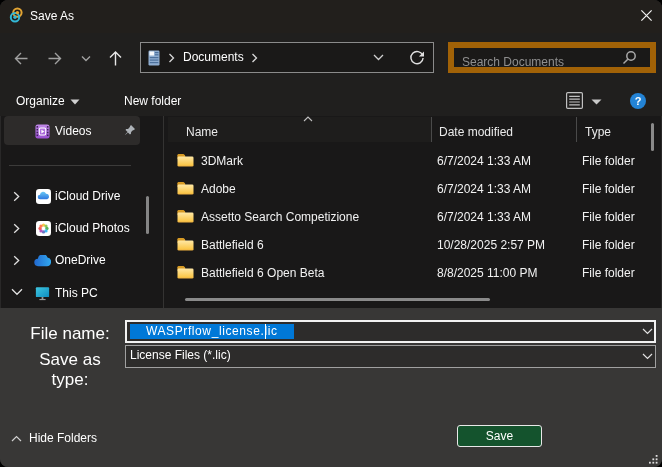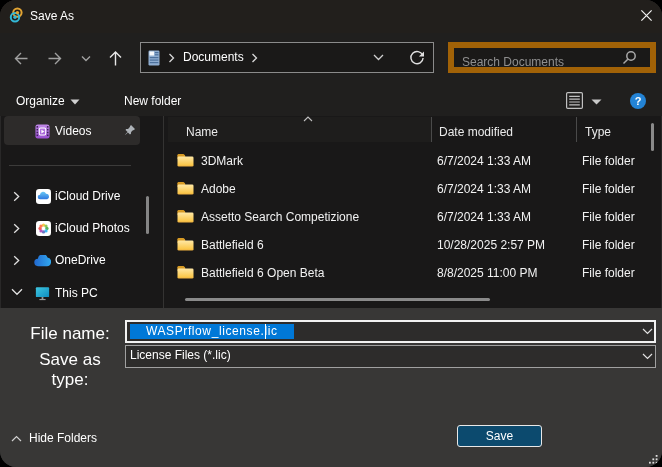--- a/index.html
+++ b/index.html
@@ -1,18 +1,18 @@
 <!DOCTYPE html>
 <html><head>
 <meta charset="utf-8">
 <style>
 html,body{margin:0;padding:0;background:#000;width:662px;height:467px;overflow:hidden}
 *{box-sizing:border-box}
 body{font-family:"Liberation Sans",sans-serif;font-size:12px;color:#fff}
-#win{position:absolute;left:0;top:0;width:662px;height:467px;background:#191818;border-radius:16px;overflow:hidden;box-shadow:inset 0 0 0 1px rgba(255,255,255,0.07)}
+#win{position:absolute;left:0;top:0;width:662px;height:467px;background:#191818;border-radius:8px;overflow:hidden;box-shadow:inset 0 0 0 1px rgba(255,255,255,0.07)}
 .abs{position:absolute}
 
 #titlebar{position:absolute;left:0;top:0;width:662px;height:33px;background:#221f1c}
 #title{position:absolute;left:30px;top:0;height:33px;line-height:33px;font-size:12px;color:#fff}
 
 .navbtn{position:absolute}
 #addrbar{position:absolute;left:140px;top:42px;width:294px;height:31px;border:1px solid #8b8b8b;background:#1a1918}
 #searchbox{position:absolute;left:448px;top:42px;width:208px;height:31px;border:6px solid #a16207;background:#1a1918}
 #searchtxt{position:absolute;left:8px;top:0;line-height:29px;color:#8f8f8f;font-size:12px}
 
@@ -28,21 +28,21 @@
 .rowtxt{position:absolute;font-size:12px;color:#f2f2f2;height:16px;line-height:16px;white-space:nowrap}
 #hscroll{position:absolute;left:185px;top:298px;width:305px;height:3px;background:#8a8a8a;border-radius:1.5px}
 #vscroll{position:absolute;left:651px;top:123px;width:3px;height:28px;background:#8a8a8a;border-radius:1.5px}
 
 #lower{position:absolute;left:0;top:308px;width:662px;height:159px;background:#383736}
 .lbl{position:absolute;font-size:17px;color:#fff;text-align:center;width:100px;left:20px}
 #fnamebox{position:absolute;left:125px;top:320px;width:531px;height:23px;border:2px solid #f2f2f2;background:#2d2c2b}
 #ftypebox{position:absolute;left:125px;top:345px;width:531px;height:23px;border:1px solid #a0a0a0;background:#2d2c2b}
 #fnamesel{position:absolute;left:3px;top:2px;height:15px;line-height:15px;background:#0078d7;color:#fff;font-size:12px;padding:0 16px;letter-spacing:0.6px}
 #caret{position:absolute;top:2px;width:1px;height:15px;background:#fff}
-.btn{position:absolute;top:425px;height:22px;border-radius:3px;background:#0c4a6e;font-size:12px;color:#fff;text-align:center;line-height:20px}
+.btn{position:absolute;top:425px;height:22px;border-radius:3px;background:#14532d;font-size:12px;color:#fff;text-align:center;line-height:20px}
 #savebtn{left:457px;width:85px;border:1px solid #e8e8e8}
 #cancelbtn{left:557px;width:86px;border:1px solid #9b9b9b}
 </style>
 </head>
 <body>
 <div id="win">
 
   <div id="titlebar"></div>
   <svg class="abs" style="left:9px;top:6px" width="15" height="18" viewBox="0 0 15 18">
     <circle cx="8.4" cy="6.6" r="4.2" fill="none" stroke="#e2a433" stroke-width="2"></circle>

